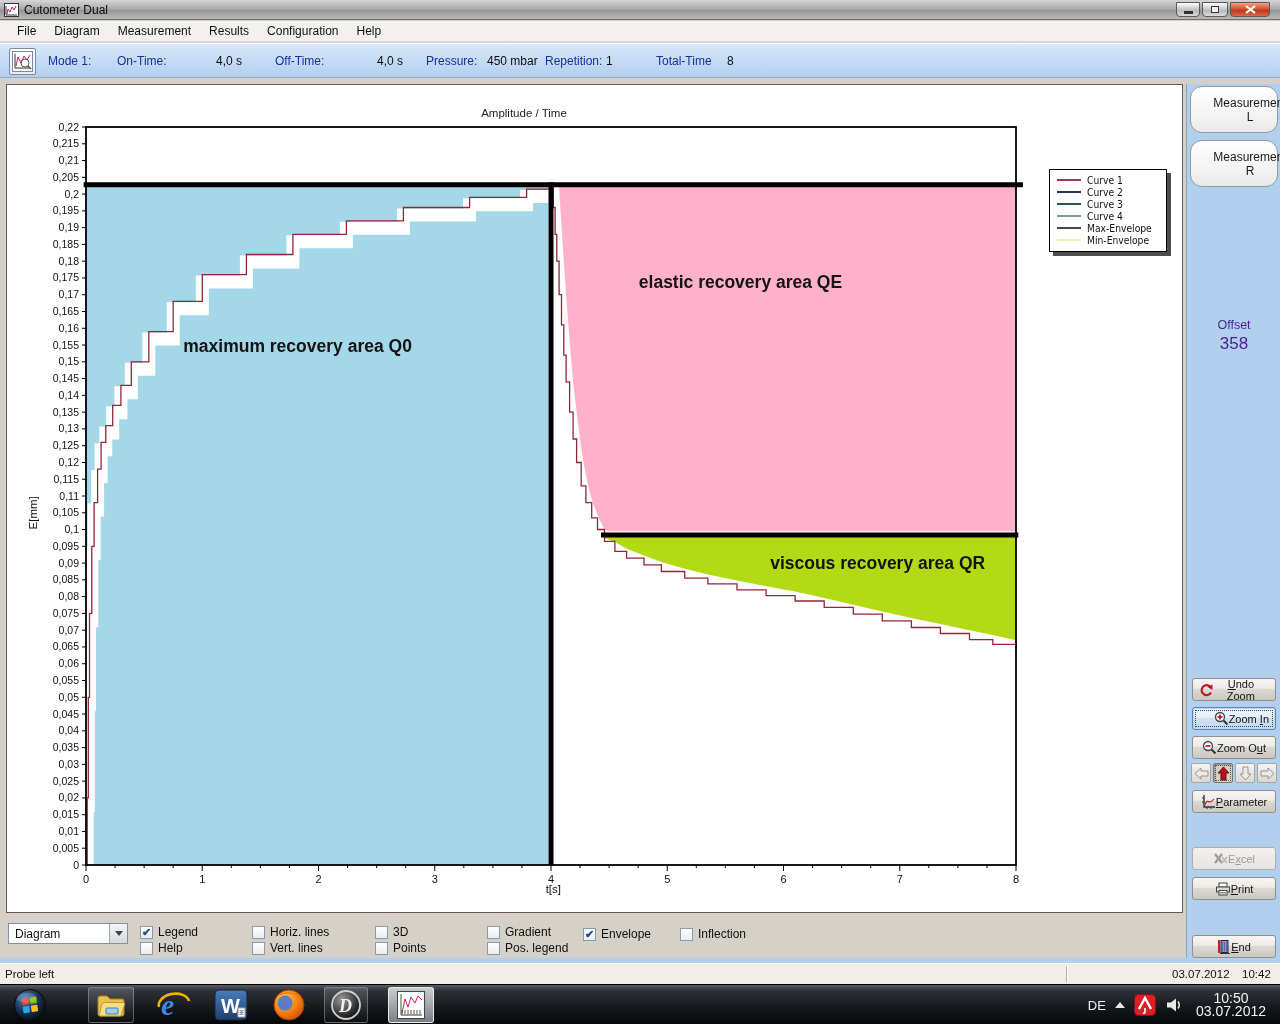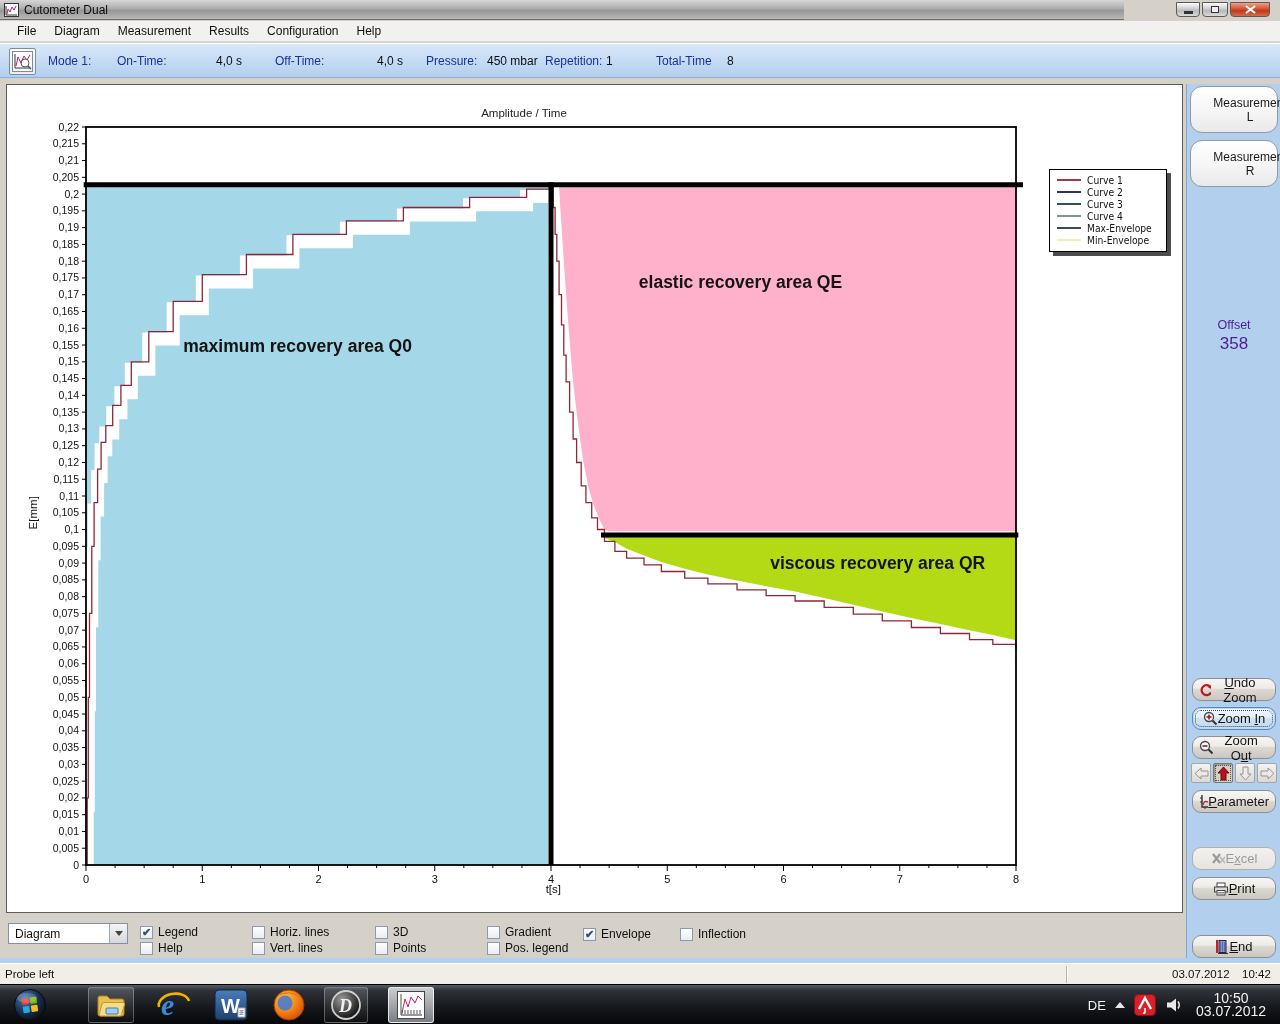--- a/index.html
+++ b/index.html
@@ -1,20 +1,20 @@
 <!DOCTYPE html>
 <html><head>
 <meta charset="utf-8">
 <style>
   html,body{margin:0;padding:0;background:#222;}
   *{box-sizing:border-box;}
   #win{position:relative;width:1280px;height:1024px;font-family:"Liberation Sans",sans-serif;background:#d5d1c9;overflow:hidden;}
 
   
-  #titlebar{position:absolute;left:0;top:0;width:1124px;height:20px;
+  #titlebar{position:absolute;left:0;top:0;width:1280px;height:20px;
     background:linear-gradient(#d6d6d6,#adadad 45%,#969696 55%,#b9b9b9);
     border-bottom:1px solid #6e6e6e;display:flex;align-items:center;padding-left:4px;}
   #title-text{font-size:12px;color:#0a0a0a;margin-left:5px;}
   .winbtn{position:absolute;top:2px;height:15px;border:1px solid #5a5a5a;border-radius:0 0 4px 4px;
     background:linear-gradient(#fdfdfd,#d2d2d2 40%,#b8b8b8 60%,#dcdcdc);display:flex;align-items:center;justify-content:center;}
   #btn-min{left:1176px;width:24px;}
   #btn-restore{left:1202px;width:26px;}
   #btn-close{left:1230px;width:40px;background:linear-gradient(#f0a088,#d95b3c 40%,#c03a1c 60%,#d86a4a);}
   .minbar{width:9px;height:3px;background:#333;margin-top:6px;}
   .restore-sq{width:8px;height:7px;border:1px solid #333;background:#eee;position:relative;}
@@ -47,25 +47,25 @@
 
   
   #sidebar{position:absolute;left:1186px;top:6px;width:94px;height:879px;background:#b3cfee;border-left:1px solid #8aa6c6;}
   .mbtn{position:absolute;left:3px;width:88px;height:47px;font-size:12px;color:#1a1a1a;
     background:linear-gradient(#ffffff,#f5f5f5 55%,#e9e9e9);border:1px solid #8e9aa6;border-radius:12px;
     display:flex;align-items:center;justify-content:center;padding-left:38px;}
   #offset-block{position:absolute;left:0;top:234px;width:94px;text-align:center;color:#4c1d95;}
   #offset-label{font-size:12.5px;}
   #offset-value{font-size:17px;margin-top:2px;}
   .sbtn{position:absolute;left:5px;width:84px;height:23px;display:flex;align-items:center;justify-content:center;
-    font-size:13px;color:#141414;background:linear-gradient(#f7f6f4,#edebe7 45%,#ddd9d3 46%,#ccc8c1);
-    border:1px solid #8e8f8f;border-radius:9px;}
+    font-size:11px;color:#141414;background:linear-gradient(#f7f6f4,#edebe7 45%,#ddd9d3 46%,#ccc8c1);
+    border:1px solid #8e8f8f;border-radius:3px;}
   .sbtn u{text-decoration:underline;}
   .sbtn.focused{border-color:#4f89c8;box-shadow:inset 0 0 0 1px #bcd9f0;outline:1px dotted #444;outline-offset:-4px;
-    background:linear-gradient(#f2f8fd,#e2eef9 45%,#d0e3f4 46%,#c2d9ef);}
+    background:linear-gradient(#f2f8fd,#e2eef9 45%,#d0e3f4 46%,#c2d9ef);justify-content:flex-end;}
   .sbtn.disabled{color:#9b9b9b;background:linear-gradient(#f2f1ef,#e6e4e0);border-color:#b0aeaa;}
   .arrowbtn{position:absolute;width:20px;height:20px;border:1px solid #a8a5a0;border-radius:2px;
     background:linear-gradient(#f4f3f1,#dcd9d4);display:flex;align-items:center;justify-content:center;}
   .arrowbtn.pressed{background:#d8d0c2;border-color:#7c7870;box-shadow:inset 1px 1px 2px rgba(0,0,0,.35);outline:1px dotted #555;outline-offset:-3px;}
 
   
   #bottom-controls{position:absolute;left:0;top:837px;width:1186px;height:43px;}
   #diagram-select{position:absolute;left:8px;top:8px;width:120px;height:21px;border:1px solid #8291a5;background:#fff;display:flex;}
   #diagram-select .val{flex:1;font-size:12px;padding:3px 0 0 6px;color:#111;}
   #diagram-select .dd{width:18px;border-left:1px solid #9aa8ba;background:linear-gradient(#f4f4f4,#d8d8d8);display:flex;align-items:center;justify-content:center;}

